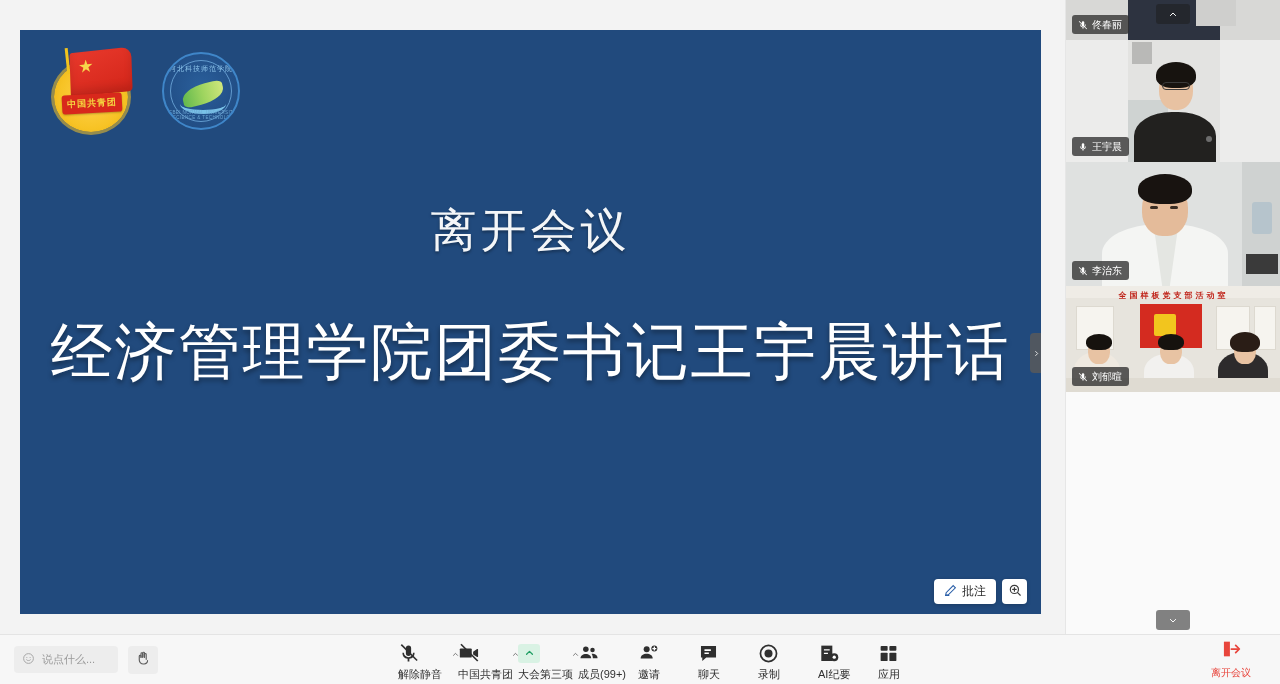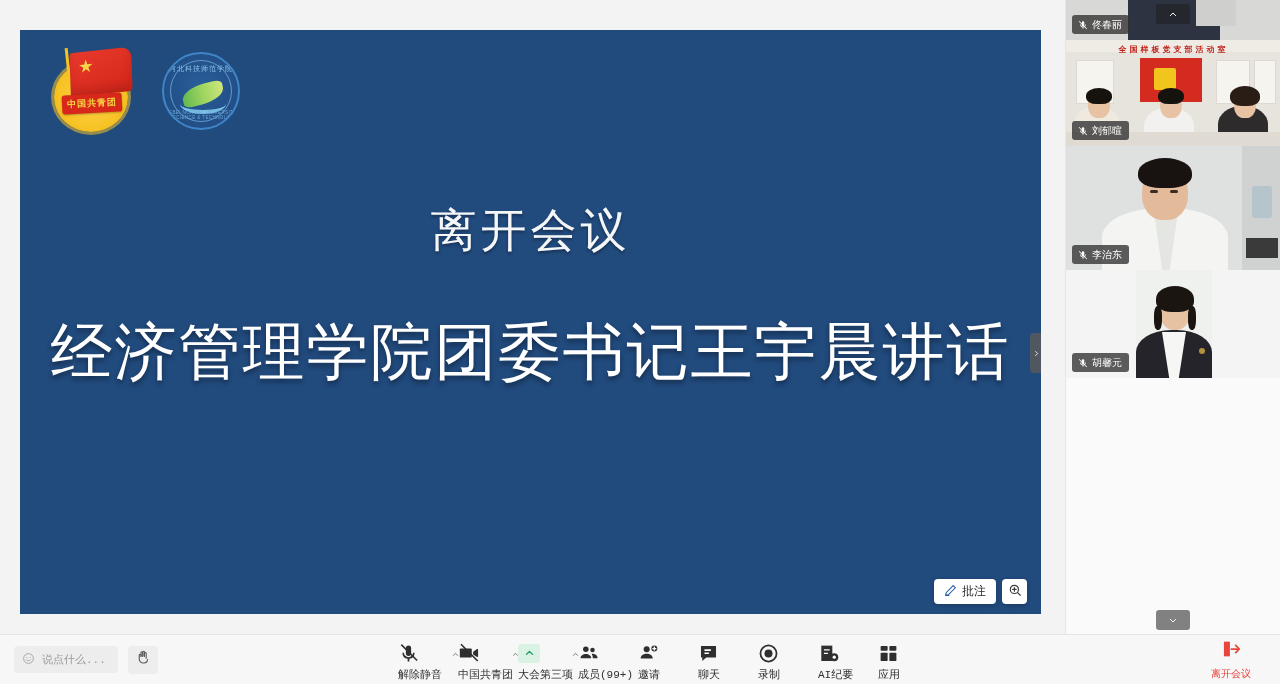--- a/index.html
+++ b/index.html
@@ -184,21 +184,21 @@
   .scene { position: absolute; inset: 0; }
   .sky { position: absolute; inset: 0; }
   .person-head { position: absolute; border-radius: 48% 48% 44% 44%; }
   .person-body { position: absolute; border-radius: 46% 46% 0 0; }
   .hair { position: absolute; border-radius: 50% 50% 40% 40%; }
 
   
   .toolbar {
     position: absolute; left: 0; bottom: 0; width: 1280px; height: 50px;
     background: #f7f7f7; border-top: 1px solid #e4e4e4;
-    display: flex; align-items: center; font-family: Liberation Mono, monospace;
+    display: flex; align-items: center;
   }
   .tb-left { display: flex; align-items: center; gap: 10px; margin-left: 14px; }
   .chat-input {
     display: flex; align-items: center; gap: 7px;
     width: 104px; height: 27px; padding: 0 8px;
     background: #ededed; border-radius: 4px;
     color: #9a9a9a; font-size: 11px; cursor: text;
   }
   .hand-btn {
     display: flex; align-items: center; justify-content: center;
@@ -314,21 +314,68 @@
           <svg width="10" height="12" viewBox="0 0 24 24" fill="#ffffff">
             <path d="M12 3a3 3 0 0 1 3 3v6a3 3 0 0 1-6 0V6a3 3 0 0 1 3-3z"></path>
             <path d="M5 11h2a5 5 0 0 0 10 0h2a7 7 0 0 1-6 6.9V21h-2v-3.1A7 7 0 0 1 5 11z"></path>
             <path d="M3.2 2.2l18.6 18.6-1.4 1.4L1.8 3.6z" fill="#ffffff"></path>
           </svg>
         </span>
         <span>佟春丽</span>
       </div>
     </div>
 
-
+    <div class="tile active" style="height:122px">
+      <div class="media scene">
+        <div class="sky" style="background:#ececeb"></div>
+        <div style="position:absolute;left:62px;top:0;width:92px;height:122px;background:#e3e3e1"></div>
+        <div style="position:absolute;left:66px;top:2px;width:20px;height:22px;background:#b9b9b7"></div>
+        <div style="position:absolute;left:62px;top:60px;width:40px;height:62px;background:#cfd3d2"></div>
+        <div class="person-body" style="left:68px;top:72px;width:82px;height:52px;background:#22211f"></div>
+        <div class="person-head" style="left:93px;top:28px;width:34px;height:42px;background:#e8c2a2"></div>
+        <div class="hair" style="left:90px;top:22px;width:40px;height:26px;background:#17130f"></div>
+        <div style="position:absolute;left:96px;top:42px;width:28px;height:8px;border:1.3px solid #3b3b3b;border-radius:4px"></div>
+        <div style="position:absolute;left:140px;top:96px;width:6px;height:6px;border-radius:50%;background:#6d6d6d"></div>
+      </div>
+      <div class="namebadge">
+        <span class="micwrap">
+          <svg width="10" height="12" viewBox="0 0 24 24" fill="#ffffff">
+            <path d="M12 3a3 3 0 0 1 3 3v6a3 3 0 0 1-6 0V6a3 3 0 0 1 3-3z"></path>
+            <path d="M5 11h2a5 5 0 0 0 10 0h2a7 7 0 0 1-6 6.9V21h-2v-3.1A7 7 0 0 1 5 11z"></path>
+          </svg>
+        </span>
+        <span>王宇晨</span>
+      </div>
+    </div>
+
+
+    <div class="tile" style="height:124px">
+      <div class="media scene">
+        <div class="sky" style="background:#dfe1e0"></div>
+        <div style="position:absolute;left:176px;top:0;width:39px;height:124px;background:#cfd2d1"></div>
+        <div style="position:absolute;left:186px;top:40px;width:20px;height:32px;background:#b6c4cc;border-radius:3px"></div>
+        <div style="position:absolute;left:180px;top:92px;width:32px;height:20px;background:#3a3a3a"></div>
+        <div class="person-body" style="left:36px;top:62px;width:126px;height:64px;background:#f4f5f3"></div>
+        <div style="position:absolute;left:88px;top:66px;width:24px;height:58px;background:#e4e6e2;clip-path:polygon(0 0,100% 0,66% 100%,34% 100%)"></div>
+        <div class="person-head" style="left:76px;top:20px;width:46px;height:54px;background:#e4bb9a"></div>
+        <div class="hair" style="left:72px;top:12px;width:54px;height:30px;background:#181310"></div>
+        <div style="position:absolute;left:84px;top:44px;width:8px;height:3px;background:#3a2c22;border-radius:2px"></div>
+        <div style="position:absolute;left:104px;top:44px;width:8px;height:3px;background:#3a2c22;border-radius:2px"></div>
+      </div>
+      <div class="namebadge">
+        <span class="micwrap">
+          <svg width="10" height="12" viewBox="0 0 24 24" fill="#ffffff">
+            <path d="M12 3a3 3 0 0 1 3 3v6a3 3 0 0 1-6 0V6a3 3 0 0 1 3-3z"></path>
+            <path d="M5 11h2a5 5 0 0 0 10 0h2a7 7 0 0 1-6 6.9V21h-2v-3.1A7 7 0 0 1 5 11z"></path>
+            <path d="M3.2 2.2l18.6 18.6-1.4 1.4L1.8 3.6z"></path>
+          </svg>
+        </span>
+        <span>李治东</span>
+      </div>
+    </div>
 
     <div class="tile" style="height:106px">
       <div class="media scene">
         <div class="sky" style="background:#e7e4dd"></div>
         <div style="position:absolute;left:0;top:0;width:215px;height:12px;background:#efece6"></div>
         <div style="position:absolute;left:12px;top:4px;right:12px;height:10px;color:#c0261c;font-size:8px;letter-spacing:3px;text-align:center;font-weight:bold">全国样板党支部活动室</div>
         <div style="position:absolute;left:74px;top:18px;width:62px;height:44px;background:#d42b20"></div>
         <div style="position:absolute;left:88px;top:28px;width:22px;height:22px;background:#f2c51e;border-radius:2px"></div>
         <div style="position:absolute;left:10px;top:20px;width:38px;height:44px;background:#f6f4ef;border:1px solid #ddd9d0"></div>
         <div style="position:absolute;left:150px;top:20px;width:34px;height:44px;background:#f6f4ef;border:1px solid #ddd9d0"></div>
@@ -349,68 +396,20 @@
           <svg width="10" height="12" viewBox="0 0 24 24" fill="#ffffff">
             <path d="M12 3a3 3 0 0 1 3 3v6a3 3 0 0 1-6 0V6a3 3 0 0 1 3-3z"></path>
             <path d="M5 11h2a5 5 0 0 0 10 0h2a7 7 0 0 1-6 6.9V21h-2v-3.1A7 7 0 0 1 5 11z"></path>
             <path d="M3.2 2.2l18.6 18.6-1.4 1.4L1.8 3.6z"></path>
           </svg>
         </span>
         <span>刘郁暄</span>
       </div>
     </div>
 
-    <div class="tile" style="height:124px">
-      <div class="media scene">
-        <div class="sky" style="background:#dfe1e0"></div>
-        <div style="position:absolute;left:176px;top:0;width:39px;height:124px;background:#cfd2d1"></div>
-        <div style="position:absolute;left:186px;top:40px;width:20px;height:32px;background:#b6c4cc;border-radius:3px"></div>
-        <div style="position:absolute;left:180px;top:92px;width:32px;height:20px;background:#3a3a3a"></div>
-        <div class="person-body" style="left:36px;top:62px;width:126px;height:64px;background:#f4f5f3"></div>
-        <div style="position:absolute;left:88px;top:66px;width:24px;height:58px;background:#e4e6e2;clip-path:polygon(0 0,100% 0,66% 100%,34% 100%)"></div>
-        <div class="person-head" style="left:76px;top:20px;width:46px;height:54px;background:#e4bb9a"></div>
-        <div class="hair" style="left:72px;top:12px;width:54px;height:30px;background:#181310"></div>
-        <div style="position:absolute;left:84px;top:44px;width:8px;height:3px;background:#3a2c22;border-radius:2px"></div>
-        <div style="position:absolute;left:104px;top:44px;width:8px;height:3px;background:#3a2c22;border-radius:2px"></div>
-      </div>
-      <div class="namebadge">
-        <span class="micwrap">
-          <svg width="10" height="12" viewBox="0 0 24 24" fill="#ffffff">
-            <path d="M12 3a3 3 0 0 1 3 3v6a3 3 0 0 1-6 0V6a3 3 0 0 1 3-3z"></path>
-            <path d="M5 11h2a5 5 0 0 0 10 0h2a7 7 0 0 1-6 6.9V21h-2v-3.1A7 7 0 0 1 5 11z"></path>
-            <path d="M3.2 2.2l18.6 18.6-1.4 1.4L1.8 3.6z"></path>
-          </svg>
-        </span>
-        <span>李治东</span>
-      </div>
-    </div>
-
-    <div class="tile" style="height:108px;background:#f4f4f4">
-      <div class="media scene">
-        <div class="sky" style="background:#f4f4f4"></div>
-        <div style="position:absolute;left:70px;top:0;width:76px;height:108px;background:#eef1ee"></div>
-        <div class="person-body" style="left:70px;top:60px;width:76px;height:48px;background:#24242a"></div>
-        <div style="position:absolute;left:96px;top:62px;width:24px;height:46px;background:#f6f6f4;clip-path:polygon(0 0,100% 0,70% 100%,30% 100%)"></div>
-        <div class="person-head" style="left:94px;top:22px;width:30px;height:38px;background:#e6c1a2"></div>
-        <div class="hair" style="left:90px;top:16px;width:38px;height:26px;background:#1a1511"></div>
-        <div style="position:absolute;left:88px;top:36px;width:8px;height:24px;background:#1a1511;border-radius:40%"></div>
-        <div style="position:absolute;left:122px;top:36px;width:8px;height:24px;background:#1a1511;border-radius:40%"></div>
-        <div style="position:absolute;left:133px;top:78px;width:6px;height:6px;border-radius:50%;background:#b4923f"></div>
-      </div>
-      <div class="namebadge">
-        <span class="micwrap">
-          <svg width="10" height="12" viewBox="0 0 24 24" fill="#ffffff">
-            <path d="M12 3a3 3 0 0 1 3 3v6a3 3 0 0 1-6 0V6a3 3 0 0 1 3-3z"></path>
-            <path d="M5 11h2a5 5 0 0 0 10 0h2a7 7 0 0 1-6 6.9V21h-2v-3.1A7 7 0 0 1 5 11z"></path>
-            <path d="M3.2 2.2l18.6 18.6-1.4 1.4L1.8 3.6z"></path>
-          </svg>
-        </span>
-        <span>胡馨元</span>
-      </div>
-    </div>
 
     <div class="strip-nav down">
       <span>
         <svg width="14" height="9" viewBox="0 0 24 24" fill="none" stroke="#ffffff" stroke-width="2.6" stroke-linecap="round" stroke-linejoin="round">
           <polyline points="5 9 12 16 19 9"></polyline>
         </svg>
       </span>
     </div>
   </div>
 

